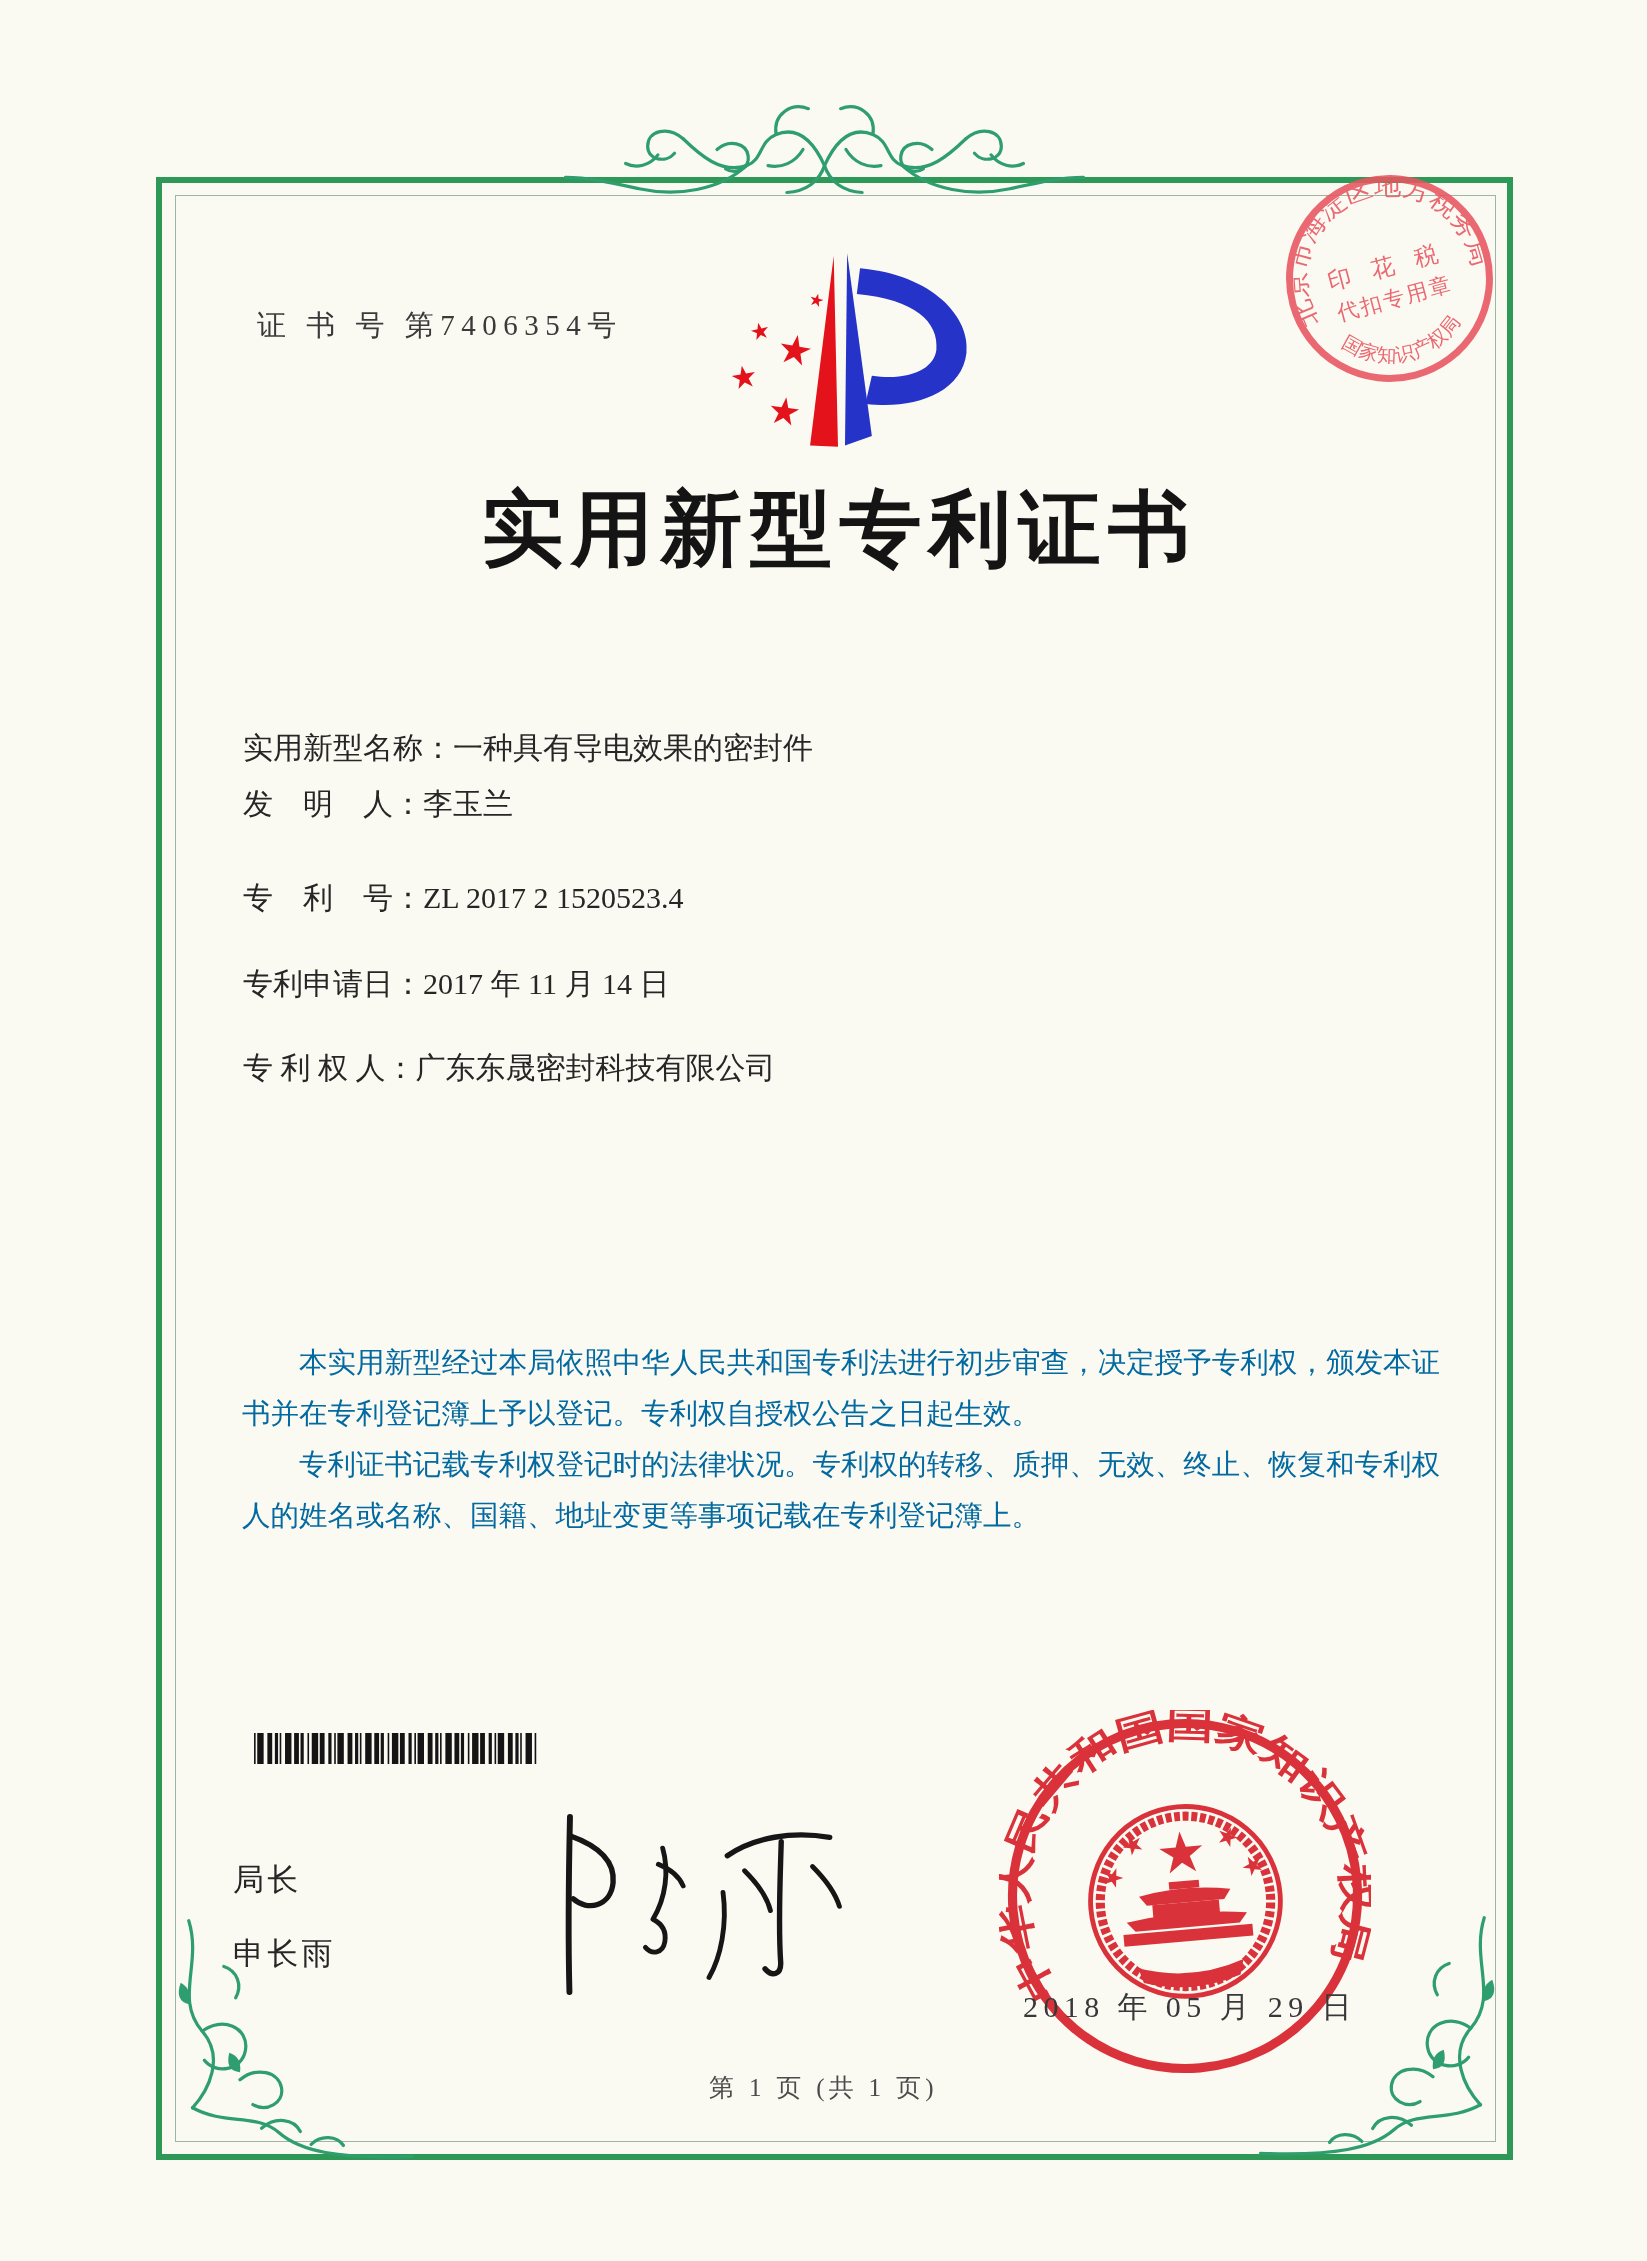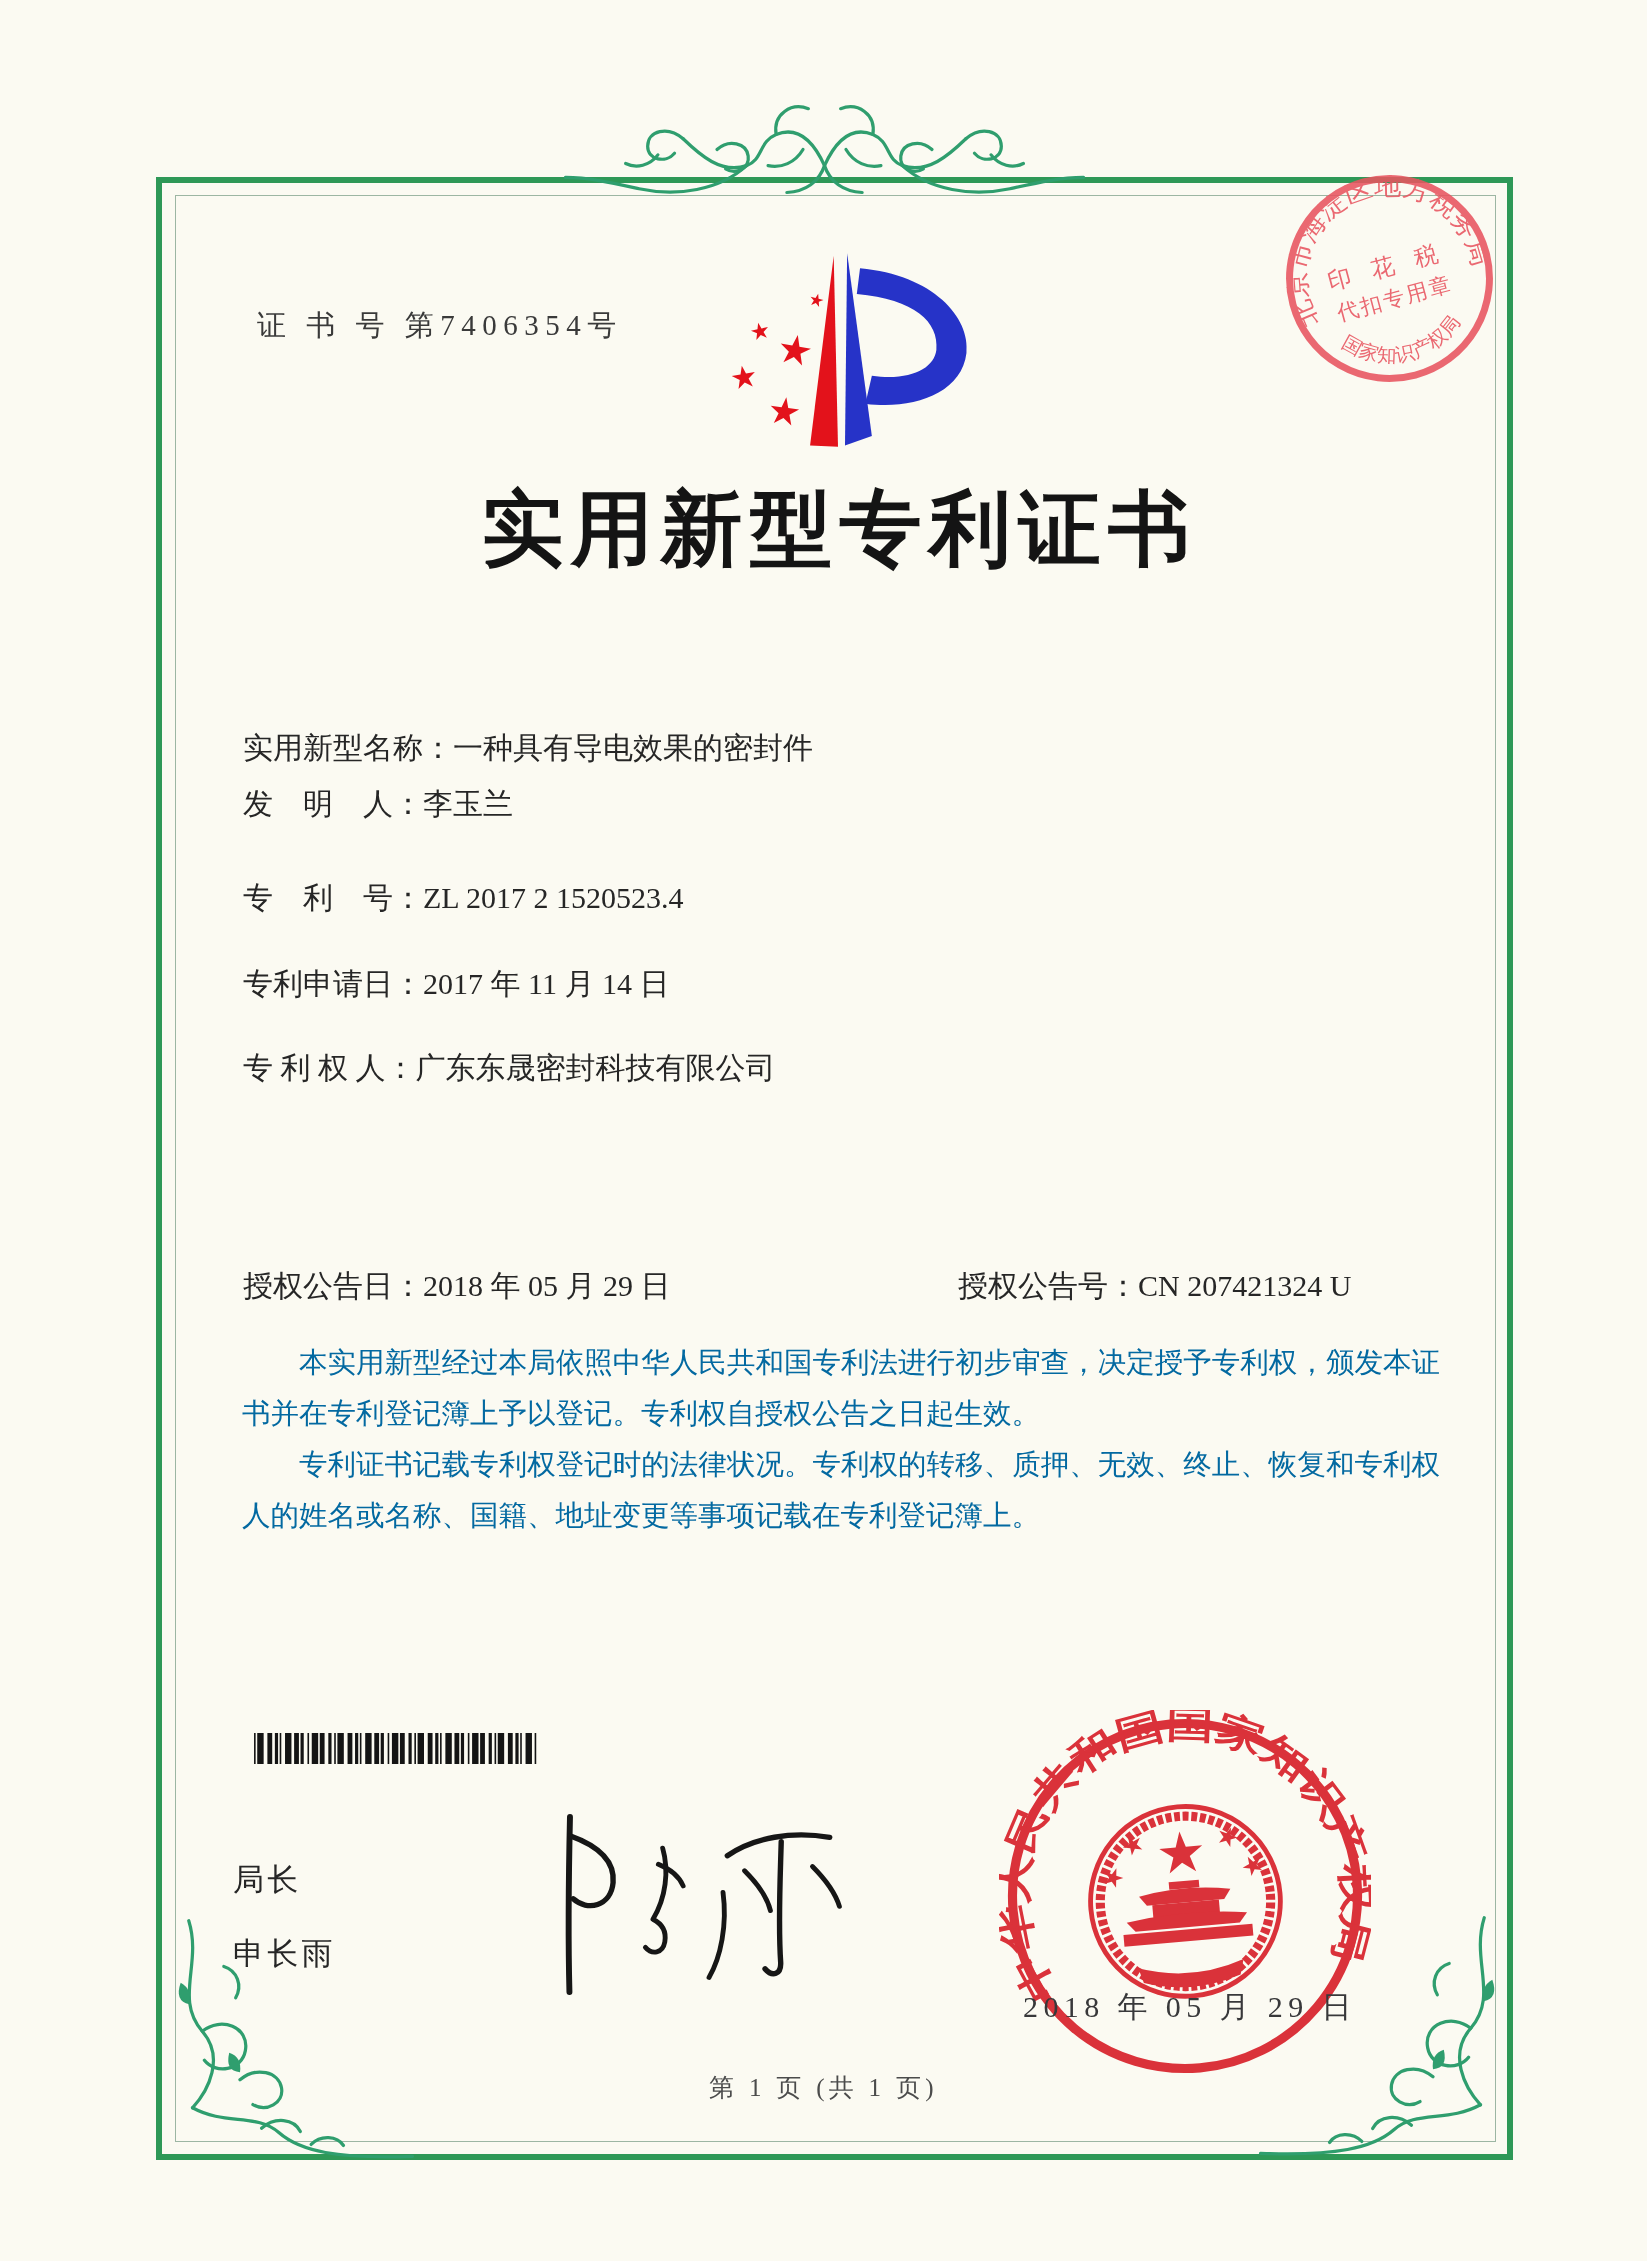--- a/index.html
+++ b/index.html
@@ -124,24 +124,20 @@
   </svg>
 
   <div class="abs title">实用新型专利证书</div>
 
   <div class="abs field-row row-0"><span>实用新型名称：</span><span>一种具有导电效果的密封件</span></div>
   <div class="abs field-row row-1"><span>发　明　人：</span><span>李玉兰</span></div>
   <div class="abs field-row row-2"><span>专　利　号：</span><span>ZL 2017 2 1520523.4</span></div>
   <div class="abs field-row row-3"><span>专利申请日：</span><span>2017 年 11 月 14 日</span></div>
   <div class="abs field-row row-4"><span>专 利 权 人：</span><span>广东东晟密封科技有限公司</span></div>
 
-  <div class="abs grant-row">
-    <span>授权公告日：</span><span>2018 年 05 月 29 日</span>
-    <span class="grant-right"><span>授权公告号：</span><span>CN 207421324 U</span></span>
-  </div>
 
   <div class="abs paras">
     <p>本实用新型经过本局依照中华人民共和国专利法进行初步审查，决定授予专利权，颁发本证书并在专利登记簿上予以登记。专利权自授权公告之日起生效。</p>
     <p>专利证书记载专利权登记时的法律状况。专利权的转移、质押、无效、终止、恢复和专利权人的姓名或名称、国籍、地址变更等事项记载在专利登记簿上。</p>
   </div>
 
   <svg class="abs barcode" width="288" height="31" viewBox="0 0 535 58" id="barcode-svg">
       <rect x="0" y="0" width="3" height="58" fill="#141414"></rect>
       <rect x="6" y="0" width="12" height="58" fill="#141414"></rect>
       <rect x="25" y="0" width="9" height="58" fill="#141414"></rect>

